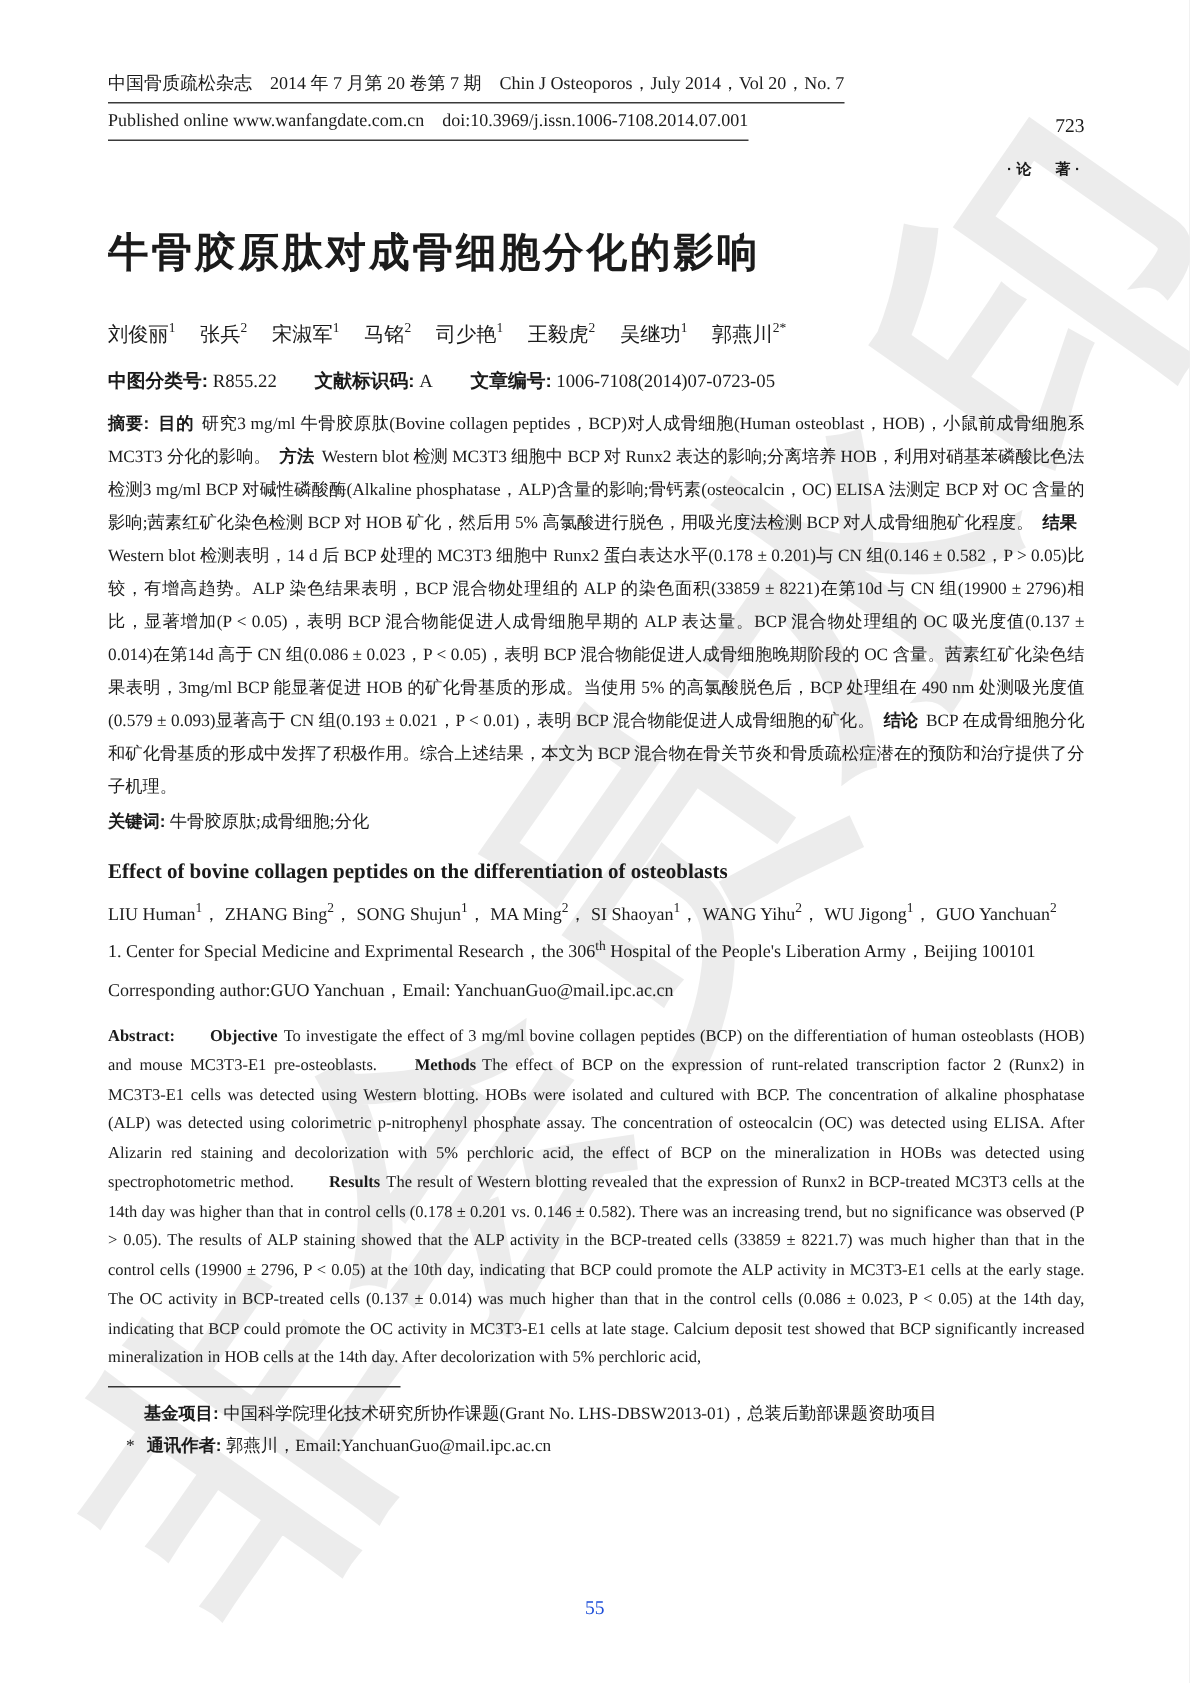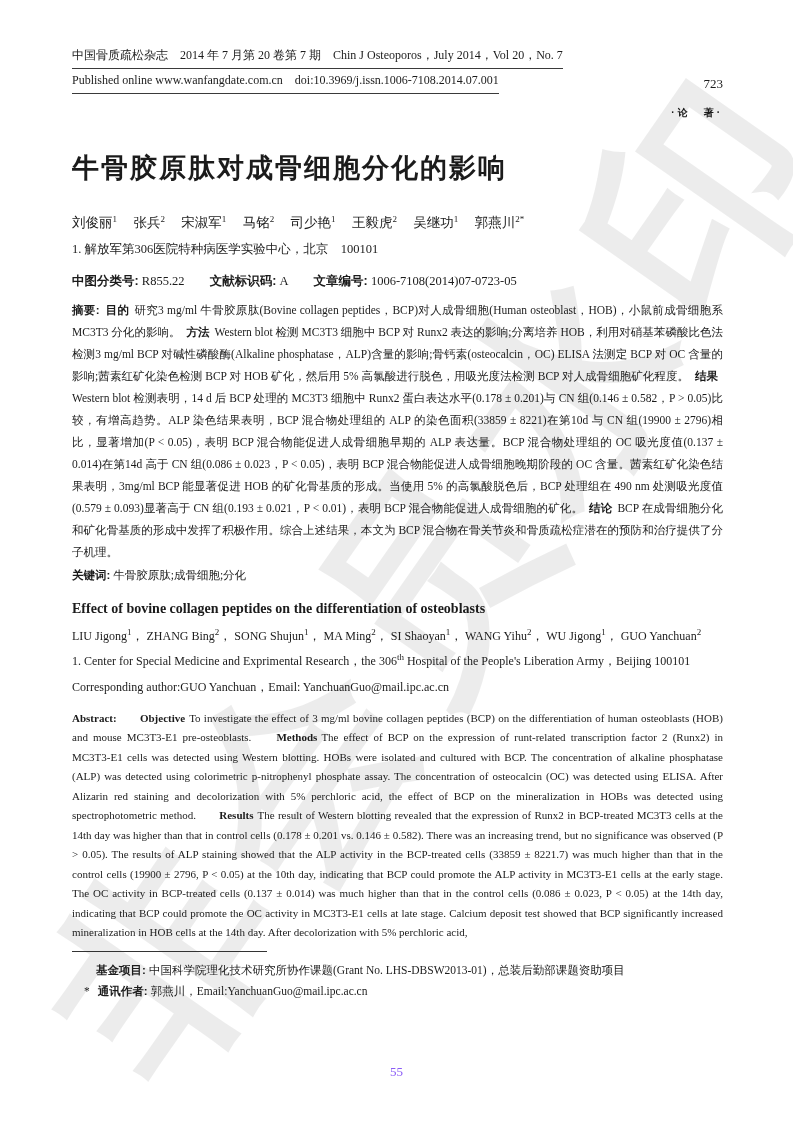--- a/index.html
+++ b/index.html
@@ -42,21 +42,21 @@
   .authors-en{margin-top:9px;font-size:12px;line-height:1.7;}
   .affil-en{font-size:12px;margin-top:5px;line-height:1.75;text-align:justify;}
   .para-en{margin:11px 0 0 0;text-align:justify;font-size:11px;line-height:19.5px;}
   .para-en .seg-label{margin:0 4px 0 20px;}
   
   .footnote{margin-top:8px;font-size:11.5px;line-height:1.85;}
   .footnote-rule{width:195px;border:none;border-top:1.5px solid #333;margin:0 0 8px 0;}
   .fn-fund{padding-left:24px;}
   .fn-corr{padding-left:12px;}
   .fn-corr .star{margin-right:8px;}
-  .bottom-num{position:absolute;left:0;right:0;top:1064px;text-align:center;font-size:13px;color:#8b5cf6;z-index:1;}
+  .bottom-num{position:absolute;left:0;right:0;top:1064px;text-align:center;font-size:13px;color:#1d4ed8;z-index:1;}
 </style>
 </head>
 <body>
 
 <div class="page">
   <div class="watermark">非会员水印</div>
 
   <div class="content">
 
     <div class="header-row">
@@ -75,21 +75,20 @@
       <span class="author"><span>刘俊丽</span><sup>1</sup></span>
       <span class="author"><span>张兵</span><sup>2</sup></span>
       <span class="author"><span>宋淑军</span><sup>1</sup></span>
       <span class="author"><span>马铭</span><sup>2</sup></span>
       <span class="author"><span>司少艳</span><sup>1</sup></span>
       <span class="author"><span>王毅虎</span><sup>2</sup></span>
       <span class="author"><span>吴继功</span><sup>1</sup></span>
       <span class="author"><span>郭燕川</span><sup>2*</sup></span>
     </div>
 
-    <div class="affil">1. 解放军第306医院特种病医学实验中心，北京　100101</div>
 
     <div class="meta">
       <span class="group"><span class="hei">中图分类号:</span> <span>R855.22</span></span>
       <span class="group"><span class="hei">文献标识码:</span> <span>A</span></span>
       <span class="group"><span class="hei">文章编号:</span> <span>1006-7108(2014)07-0723-05</span></span>
     </div>
 
     <p class="para">
       <span class="hei">摘要:</span>
       <span class="hei seg-label">目的</span><span>研究3 mg/ml 牛骨胶原肽(Bovine collagen peptides，BCP)对人成骨细胞(Human osteoblast，HOB)，小鼠前成骨细胞系MC3T3 分化的影响。</span>
@@ -99,21 +98,21 @@
     </p>
 
     <p class="keywords">
       <span class="hei">关键词:</span>
       <span>牛骨胶原肽;成骨细胞;分化</span>
     </p>
 
     <h2 class="title-en">Effect of bovine collagen peptides on the differentiation of osteoblasts</h2>
 
     <div class="authors-en">
-      <span><span>LIU Jigong</span><sup>1</sup><span>，</span></span>
+      <span><span>LIU Human</span><sup>1</sup><span>，</span></span>
       <span><span>ZHANG Bing</span><sup>2</sup><span>，</span></span>
       <span><span>SONG Shujun</span><sup>1</sup><span>，</span></span>
       <span><span>MA Ming</span><sup>2</sup><span>，</span></span>
       <span><span>SI Shaoyan</span><sup>1</sup><span>，</span></span>
       <span><span>WANG Yihu</span><sup>2</sup><span>，</span></span>
       <span><span>WU Jigong</span><sup>1</sup><span>，</span></span>
       <span><span>GUO Yanchuan</span><sup>2</sup><span></span></span>
     </div>
 
     <div class="affil-en">

